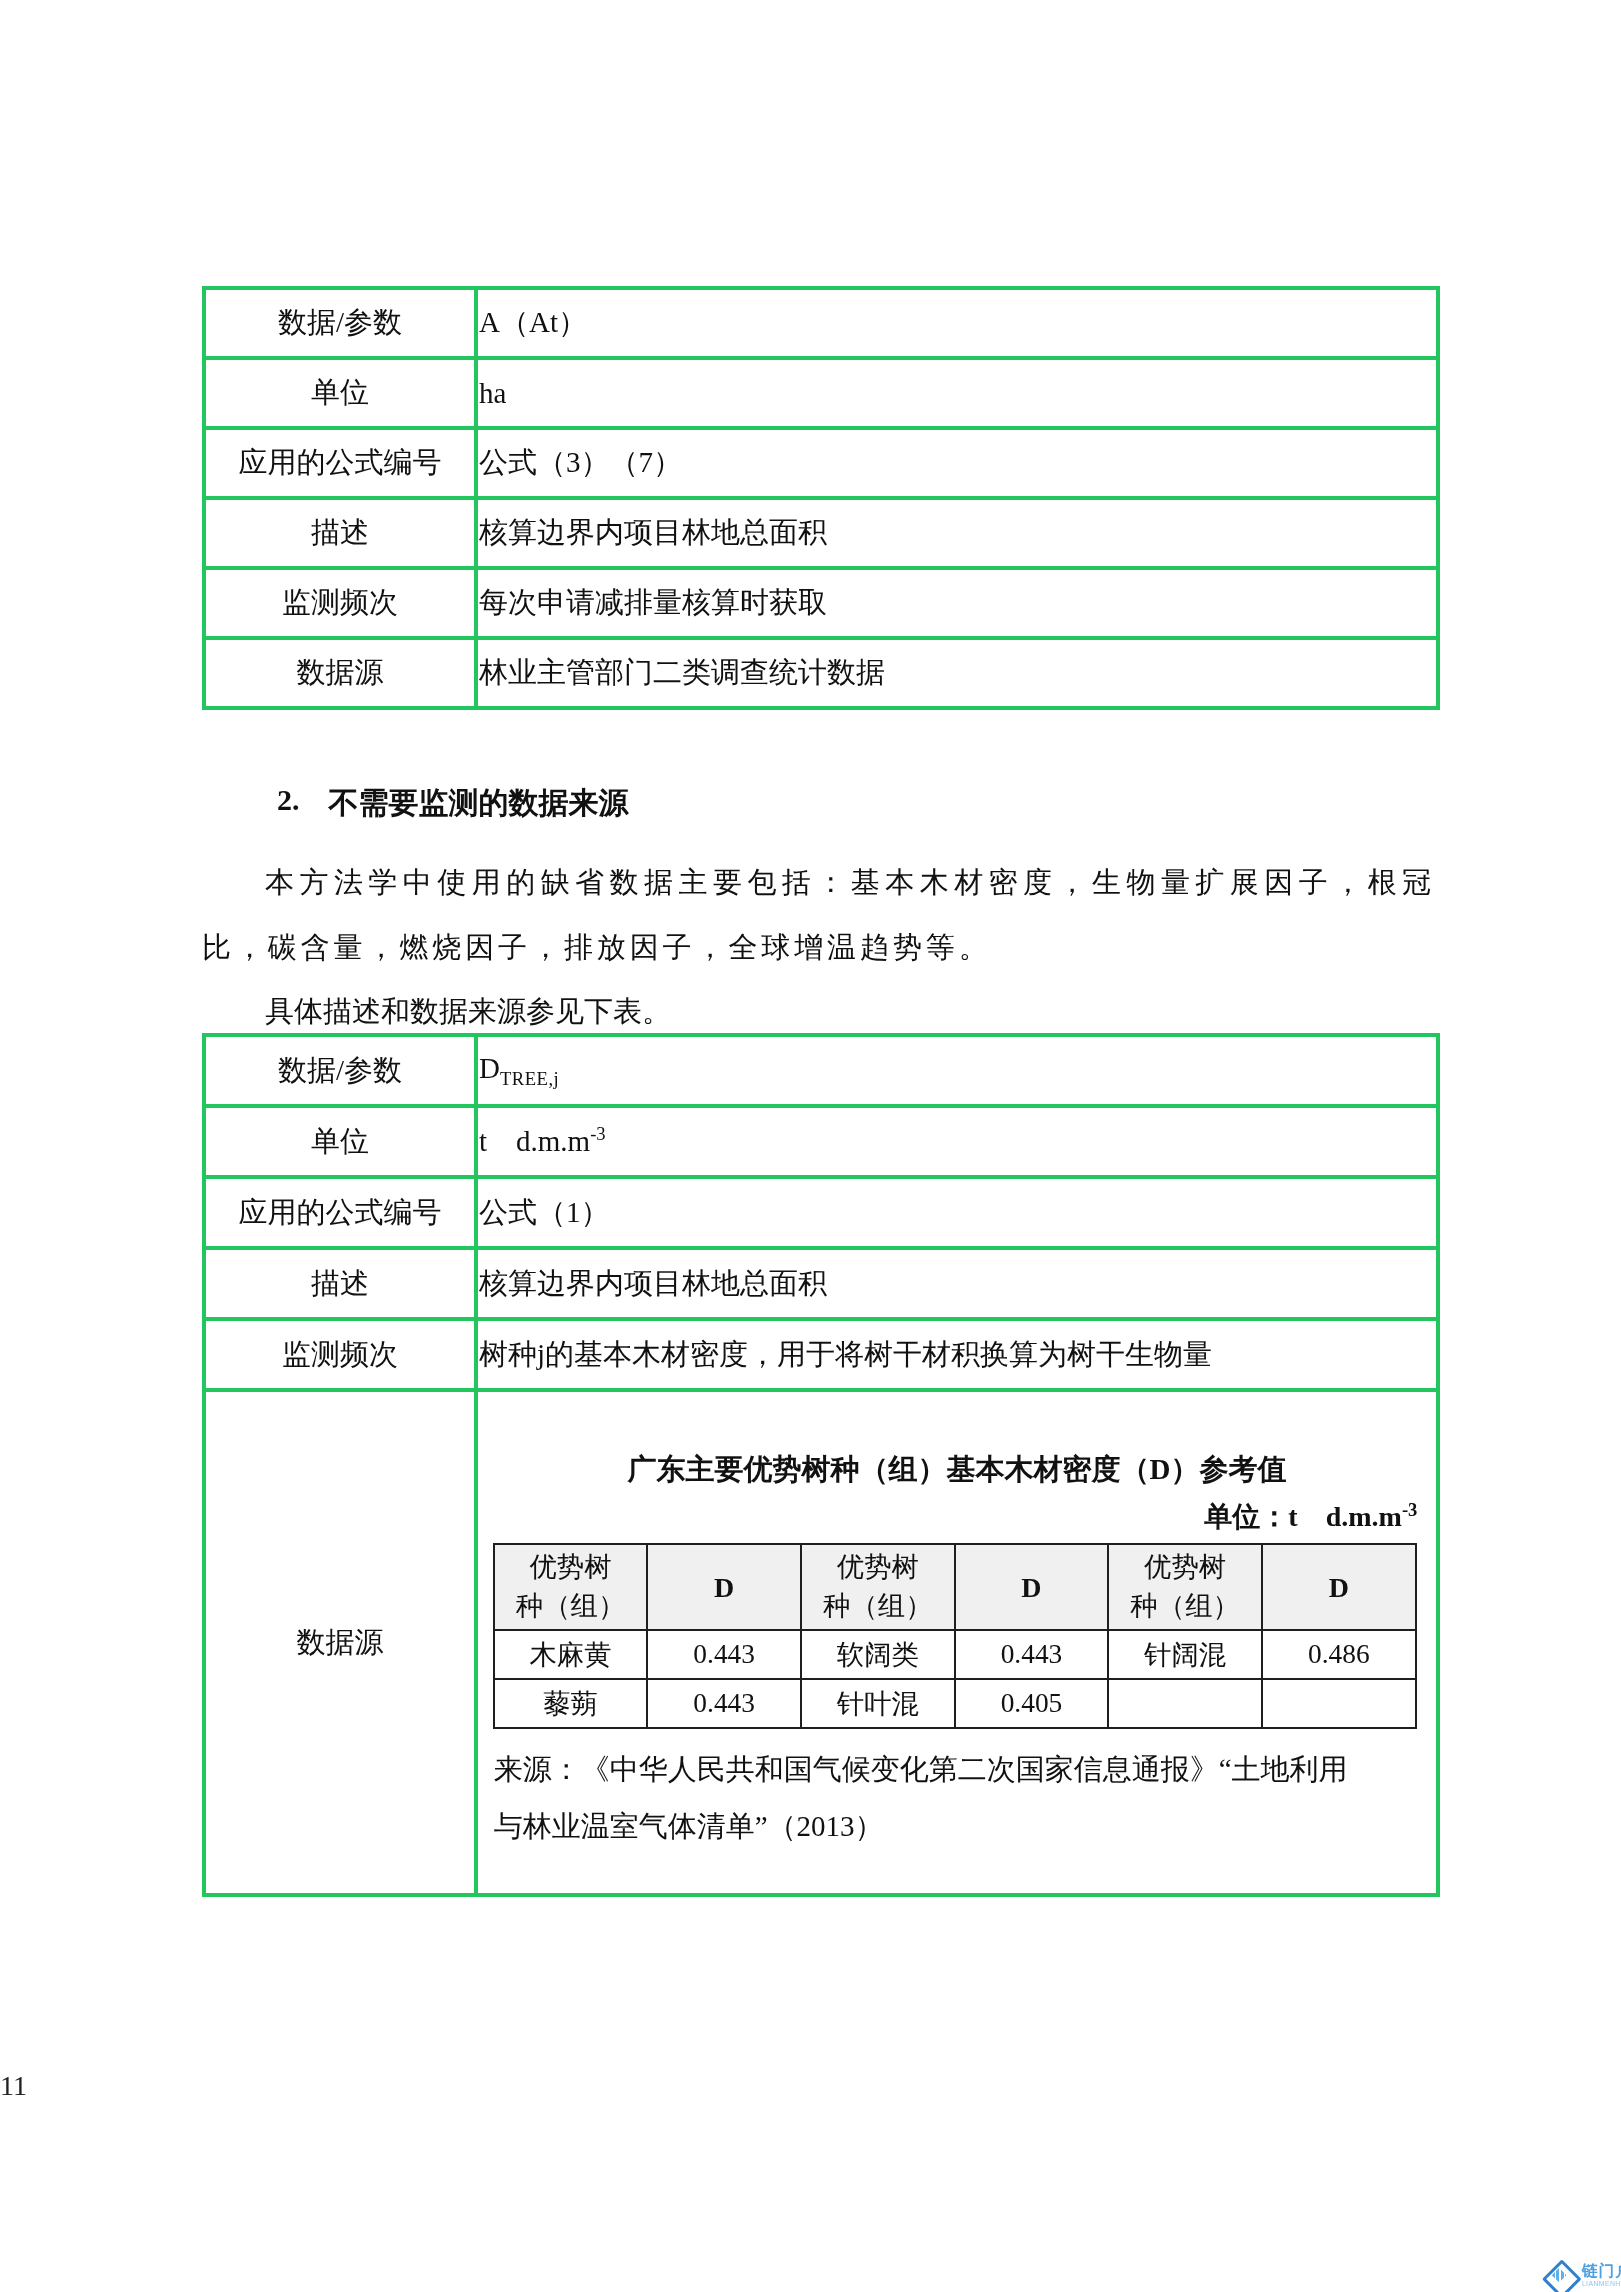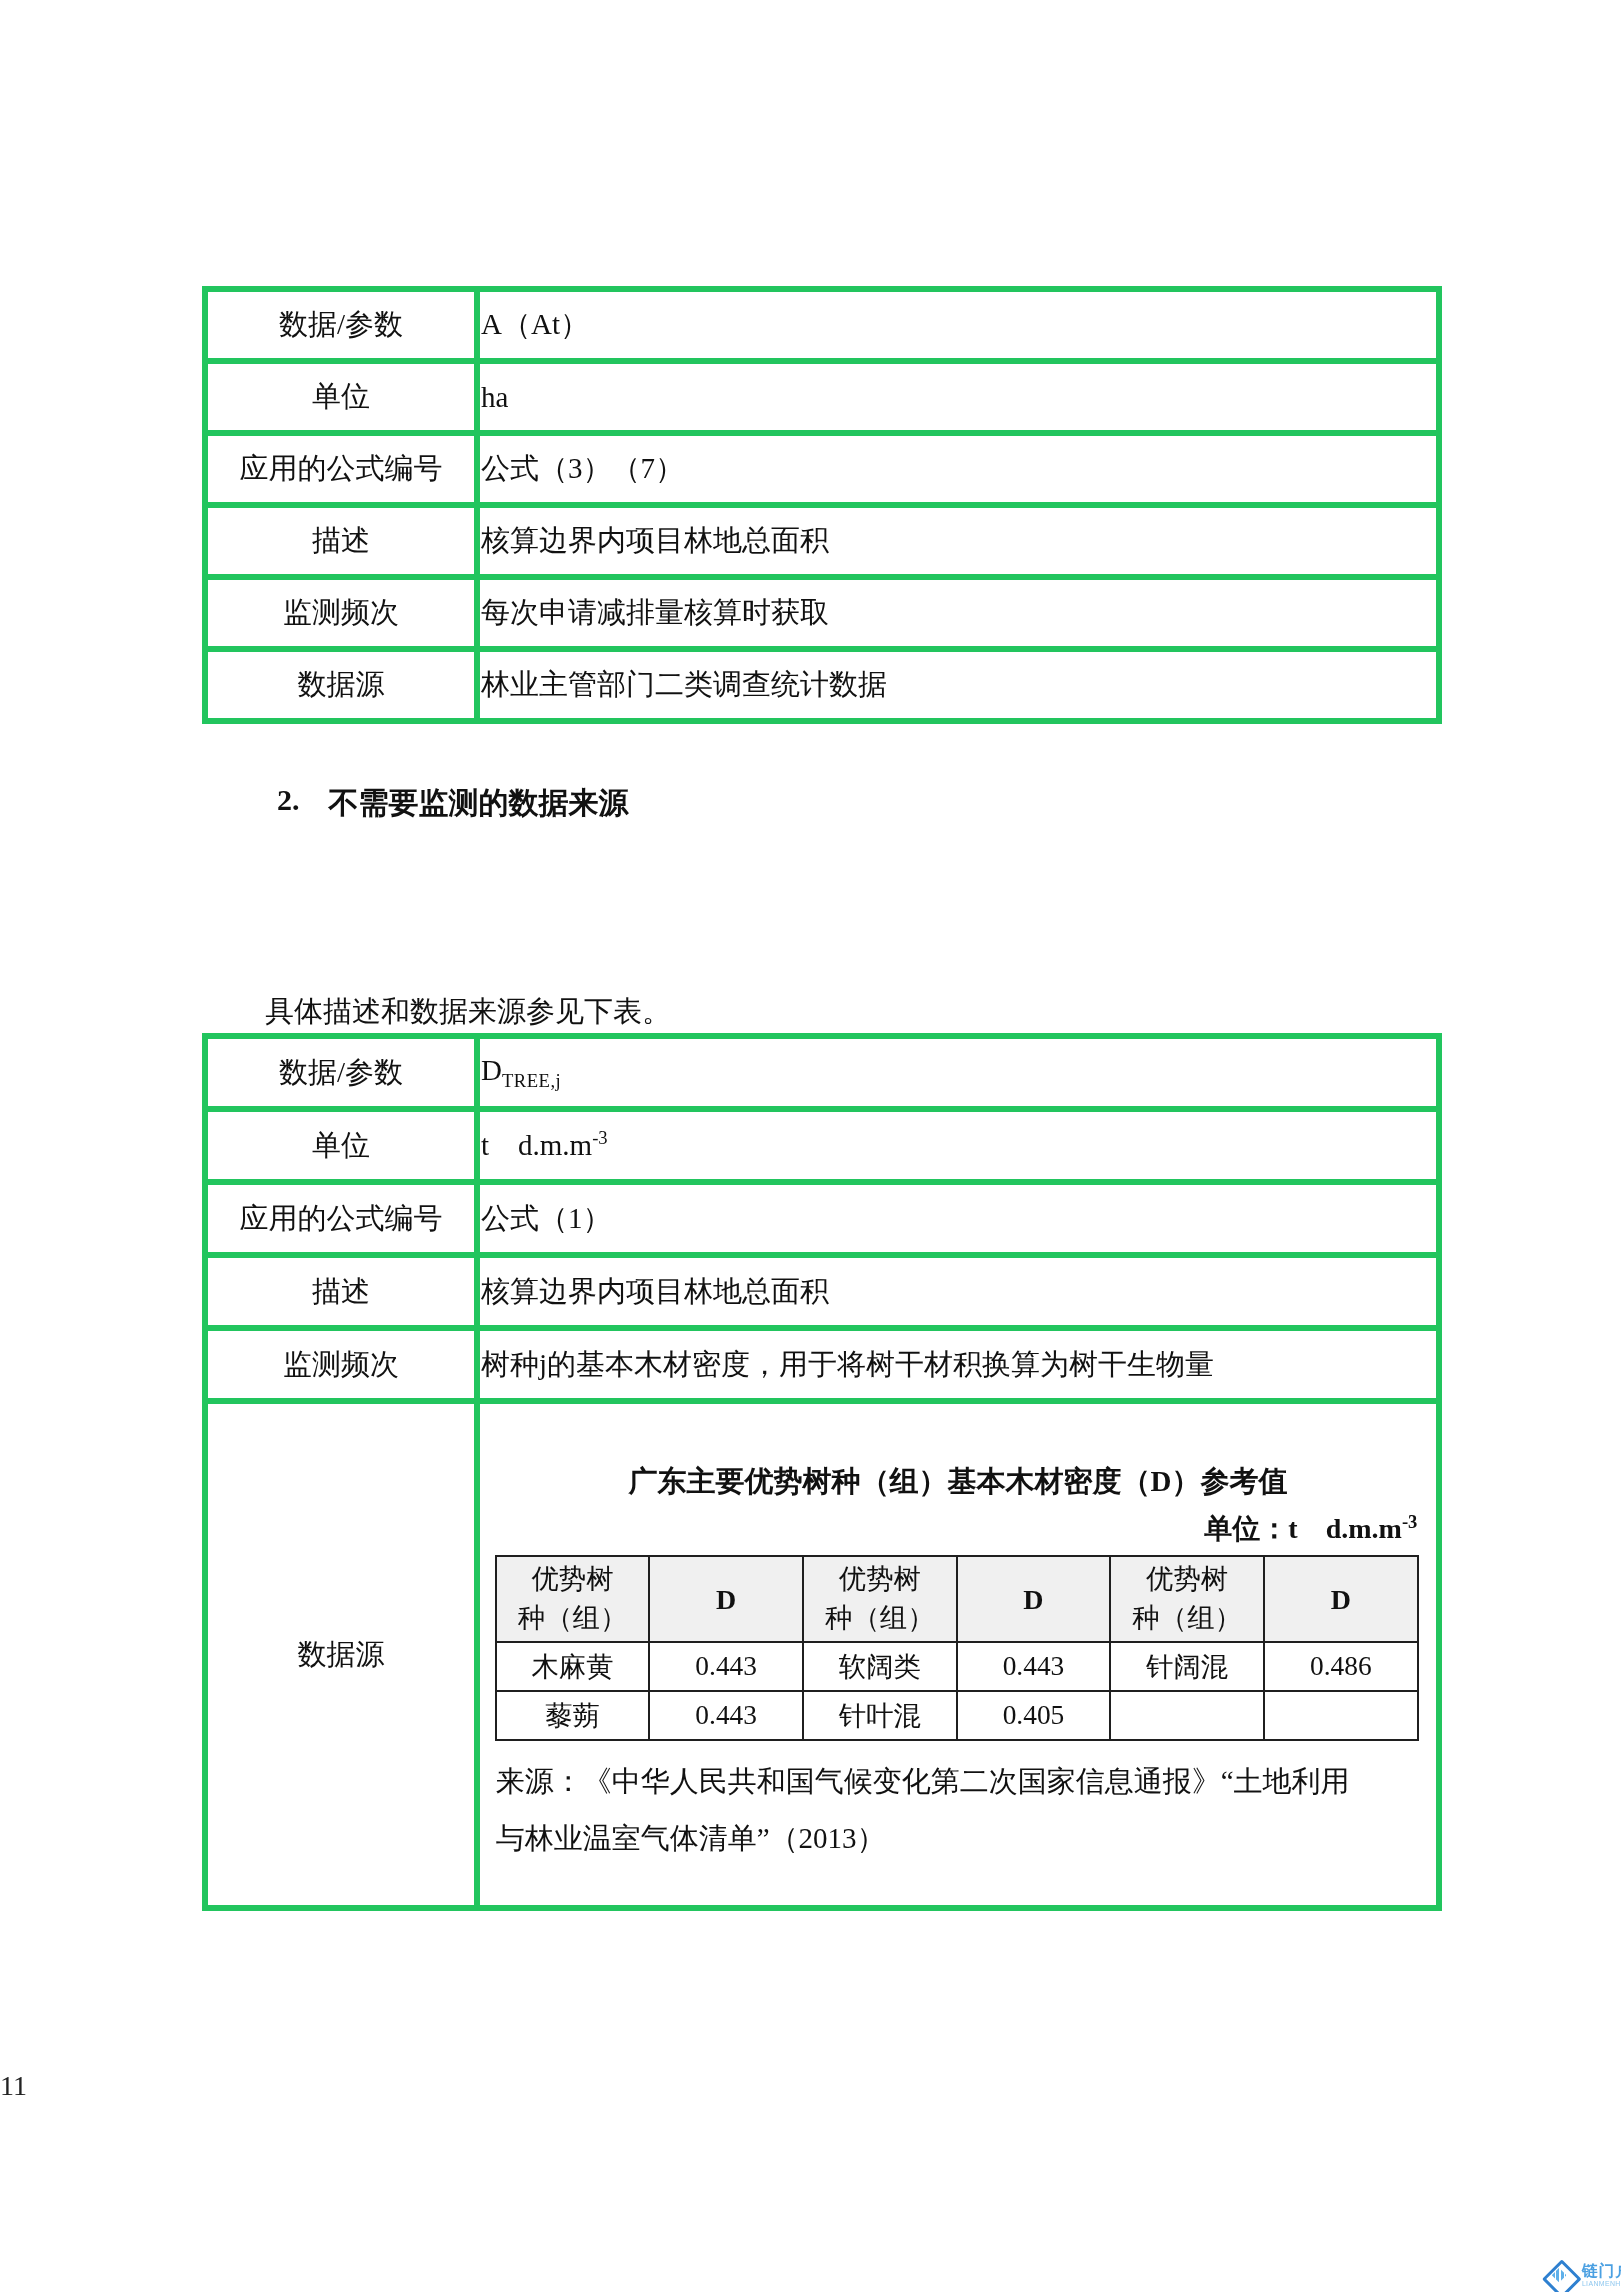--- a/index.html
+++ b/index.html
@@ -2,21 +2,21 @@
 <html><head>
 <meta charset="utf-8">
 <style>
   html,body { margin:0; padding:0; background:#ffffff; }
   .page {
     position:relative; width:1621px; height:2293px; background:#ffffff;
     font-family:"Liberation Serif","DejaVu Serif",serif; color:#111; overflow:hidden;
   }
   
   .kv-table { position:absolute; border-collapse:collapse; table-layout:fixed; font-size:29px; }
-  .kv-table td { border:6px solid #22c55e; vertical-align:middle; }
+  .kv-table td { border:4px solid #22c55e; vertical-align:middle; }
   .kv-table .lbl { text-align:center; padding:0 5.9px; }
   .kv-table .val { padding-left:1px; }
   .t1 { left:202px; top:286px; width:1233px; }
   .t1 td { height:64px; }
   .t2 { left:202px; top:1033px; width:1233px; }
   .t2 tr.small td { height:65px; }
   .c-label { width:272px; }
   .c-value { width:962px; }
   sub.param-sub { font-size:18.6px; letter-spacing:0.5px; }
   sup.unit-sup { font-size:18.6px; }
@@ -93,20 +93,21 @@
         <td class="val">林业主管部门二类调查统计数据</td>
       </tr>
     </tbody>
   </table>
 
   <div class="heading">
     <span>2.</span>
     <span>不需要监测的数据来源</span>
   </div>
 
+  <p class="para p1">本方法学中使用的缺省数据主要包括：基本木材密度，生物量扩展因子，根冠比，碳含量，燃烧因子，排放因子，全球增温趋势等。</p>
   <p class="para p2">具体描述和数据来源参见下表。</p>
 
   <table class="kv-table t2">
     <colgroup>
         <col class="c-label">
         <col class="c-value">
       </colgroup>
     <tbody>
       <tr class="small">
         <td class="lbl">数据/参数</td>

